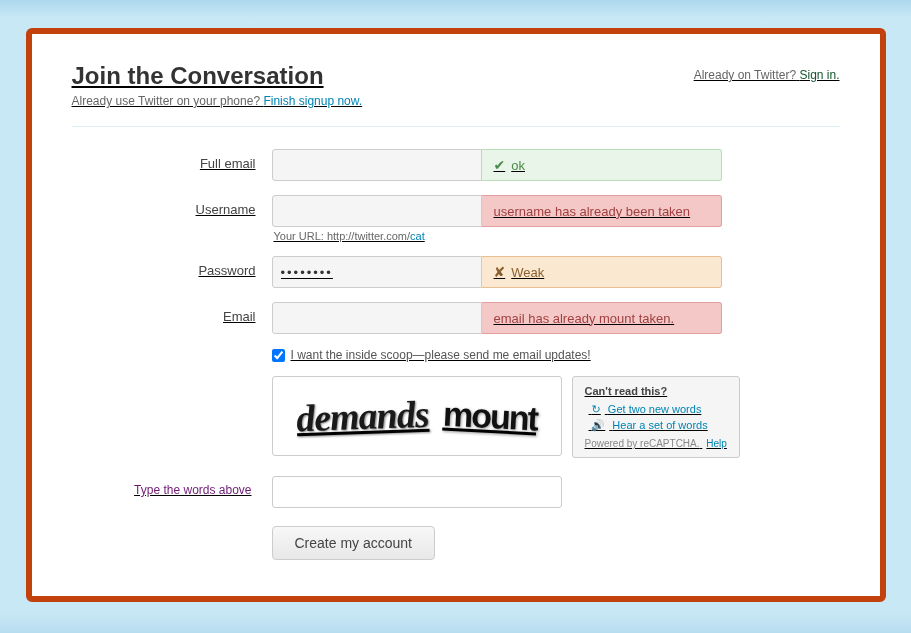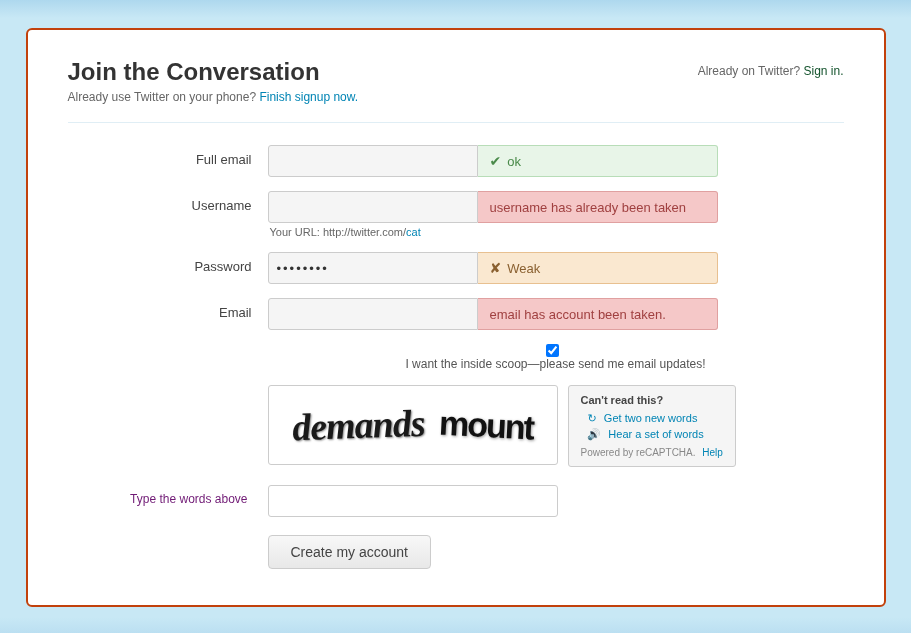--- a/index.html
+++ b/index.html
@@ -17,25 +17,26 @@
 
     .sky-top {
       width: 100%;
       height: 18px;
       background: linear-gradient(to bottom, #aed8ee, #c8e8f5);
     }
 
     .main-container {
       width: 860px;
       background: #fff;
-      border: 2px solid #c2410c;
+      border: 6px solid #c2410c;
       border-radius: 6px;
       padding: 28px 40px 36px 40px;
       margin: 10px auto;
       position: relative;
+      text-decoration: underline;
     }
 
     .header-row {
       display: flex;
       justify-content: space-between;
       align-items: flex-start;
       margin-bottom: 18px;
     }
 
     .header-left h1 {
@@ -161,21 +162,20 @@
 
     .password-input {
       letter-spacing: 2px;
     }
 
     .checkbox-row {
       display: flex;
       align-items: center;
       margin-bottom: 14px;
       padding-left: 200px;
-      flex-direction: column;
     }
 
     .checkbox-row input[type="checkbox"] {
       margin-right: 6px;
     }
 
     .checkbox-row label {
       font-size: 12px;
       color: #555;
     }
@@ -367,21 +367,21 @@
       </div>
     </div>
   </div>
 
   <div class="form-row">
     <div class="form-label">Email</div>
     <div class="form-field-group">
       <div class="input-feedback-row">
         <input type="text" class="text-input" value="" style="">
         <div class="feedback-box feedback-error">
-          <span>email has account been taken.</span>
+          <span>email has already mount taken.</span>
         </div>
       </div>
     </div>
   </div>
 
   <div class="checkbox-row">
     <input type="checkbox" id="email-updates" checked="" style="">
     <label for="email-updates">I want the inside scoop—please send me email updates!</label>
   </div>
 

